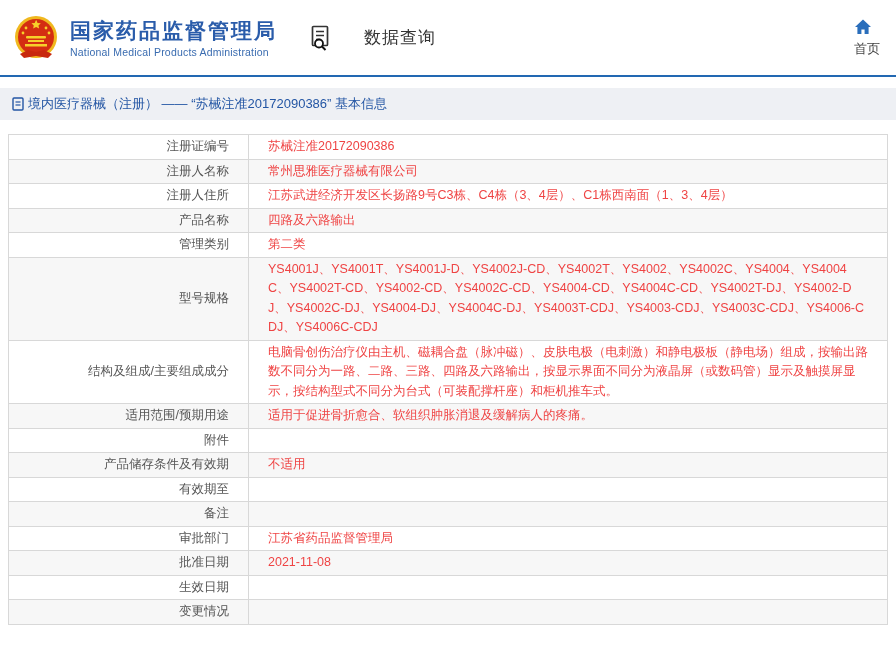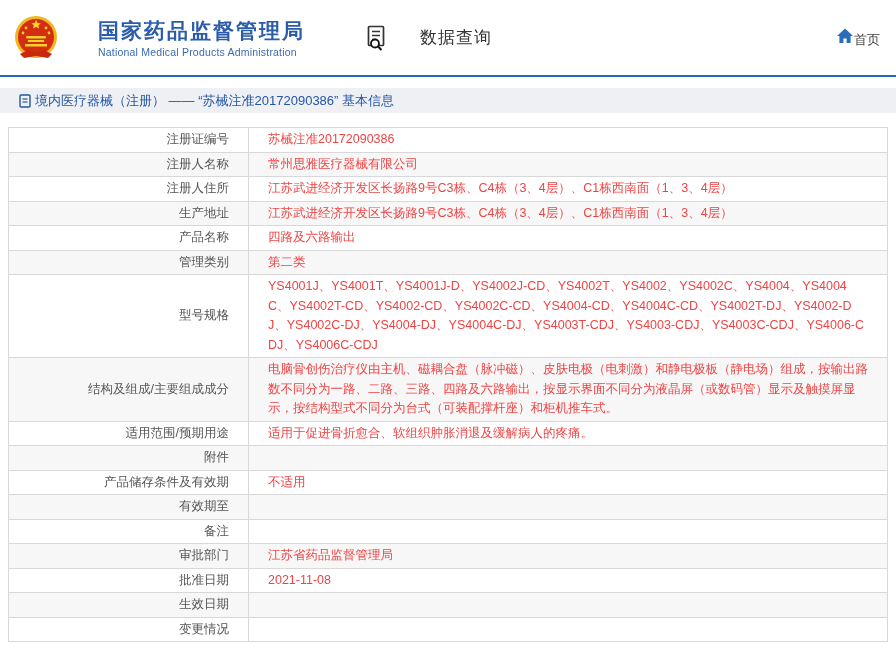--- a/index.html
+++ b/index.html
@@ -8,43 +8,42 @@
     width:896px; height:661px; overflow:hidden;
     font-family:"Liberation Sans","DejaVu Sans",sans-serif;
     color:#555;
   }
   
   .header {
     height:77px; background:#fff;
     border-bottom:2px solid #2268b2;
     display:flex; align-items:center;
     padding:0 16px 0 12px;
-    gap:28px;
   }
   .emblem { width:48px; height:48px; flex:0 0 auto; }
   .title-block { margin-left:10px; }
   .title-cn {
     font-size:21px; font-weight:bold; color:#2a5caa;
     letter-spacing:2px; line-height:26px;
   }
   .title-en { font-size:10.5px; color:#3a6cb0; letter-spacing:0.2px; margin-top:2px; }
   .query-block { display:flex; align-items:center; margin-left:32px; }
   .query-icon { width:24px; height:26px; margin-right:4px; }
   .query-label { font-size:17px; color:#333; letter-spacing:1px; font-weight:500;margin-left:27px; }
   .nav { margin-left:auto; display:flex; gap:36px; }
   .nav-item {
-    display:flex; flex-direction:row; align-items:flex-end;
+    display:flex; flex-direction:column; align-items:flex-start;
     cursor:pointer; text-decoration:none;
   }
   .nav-icon { width:18px; height:18px; margin-bottom:4px; }
   .nav-label { font-size:13px; color:#444; white-space:nowrap; }
   
   .breadcrumb {
-    margin-top:11px; height:25px; background:#eef0f4;
-    display:flex; align-items:center; padding-left:19px;
+    margin-top:11px; height:32px; background:#eef0f4;
+    display:flex; align-items:center; padding-left:12px;
     font-size:13px; color:#2456a4;
   }
   .crumb-icon { width:12px; height:14px; margin-right:4px; flex:0 0 auto; }
   
   .table-wrap { margin:14px 8px 0 8px; }
   table.info {
     width:100%; border-collapse:collapse;
     font-size:12.5px; color:#555;
   }
   table.info tr { background:#fff; }
@@ -120,24 +119,20 @@
         </tr>
         <tr>
           <td class="label-cell">注册人名称</td>
           <td class="value-cell">常州思雅医疗器械有限公司</td>
         </tr>
         <tr>
           <td class="label-cell">注册人住所</td>
           <td class="value-cell">江苏武进经济开发区长扬路9号C3栋、C4栋（3、4层）、C1栋西南面（1、3、4层）</td>
         </tr>
         <tr>
-          <td class="label-cell">生产地址</td>
-          <td class="value-cell">江苏武进经济开发区长扬路9号C3栋、C4栋（3、4层）、C1栋西南面（1、3、4层）</td>
-        </tr>
-        <tr>
           <td class="label-cell">产品名称</td>
           <td class="value-cell">四路及六路输出</td>
         </tr>
         <tr>
           <td class="label-cell">管理类别</td>
           <td class="value-cell">第二类</td>
         </tr>
         <tr>
           <td class="label-cell">型号规格</td>
           <td class="value-cell">YS4001J、YS4001T、YS4001J-D、YS4002J-CD、YS4002T、YS4002、YS4002C、YS4004、YS4004C、YS4002T-CD、YS4002-CD、YS4002C-CD、YS4004-CD、YS4004C-CD、YS4002T-DJ、YS4002-DJ、YS4002C-DJ、YS4004-DJ、YS4004C-DJ、YS4003T-CDJ、YS4003-CDJ、YS4003C-CDJ、YS4006-CDJ、YS4006C-CDJ</td>

